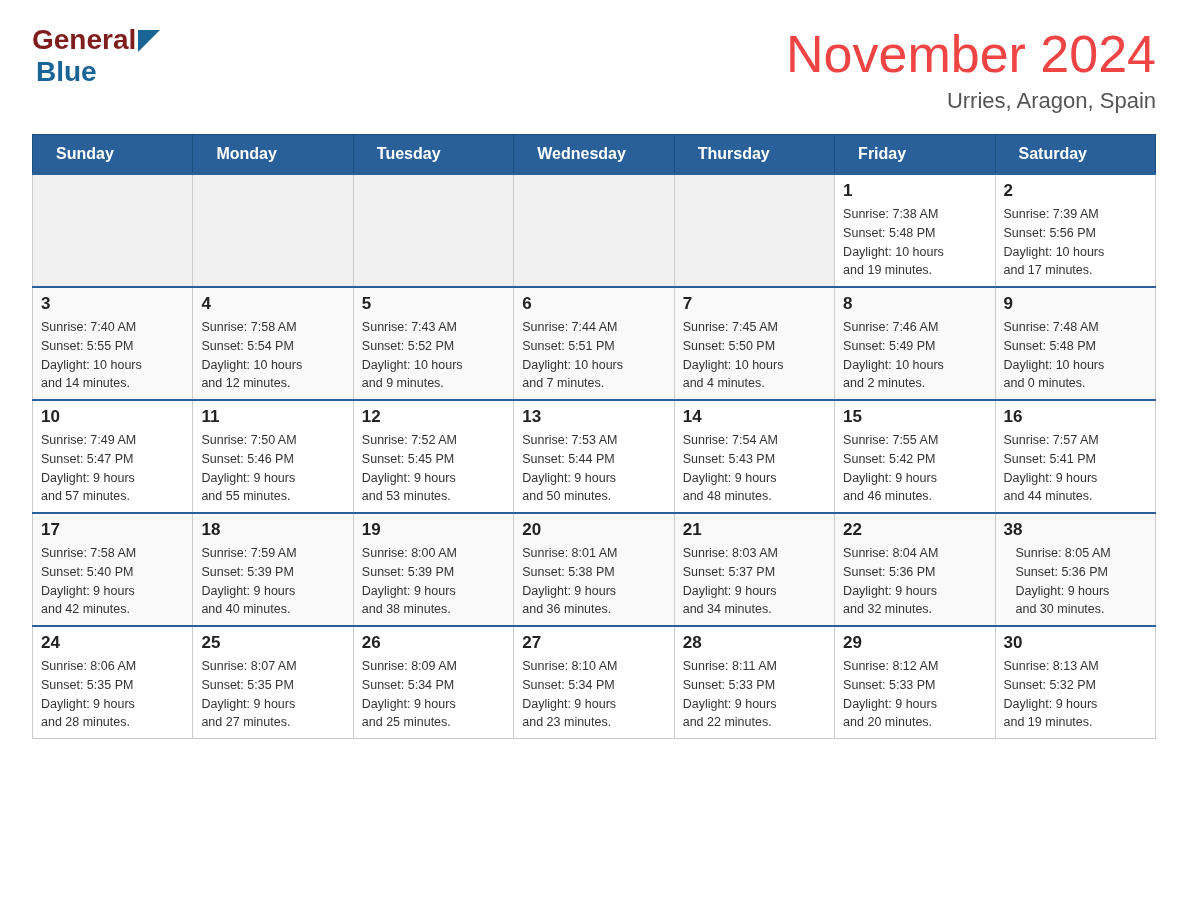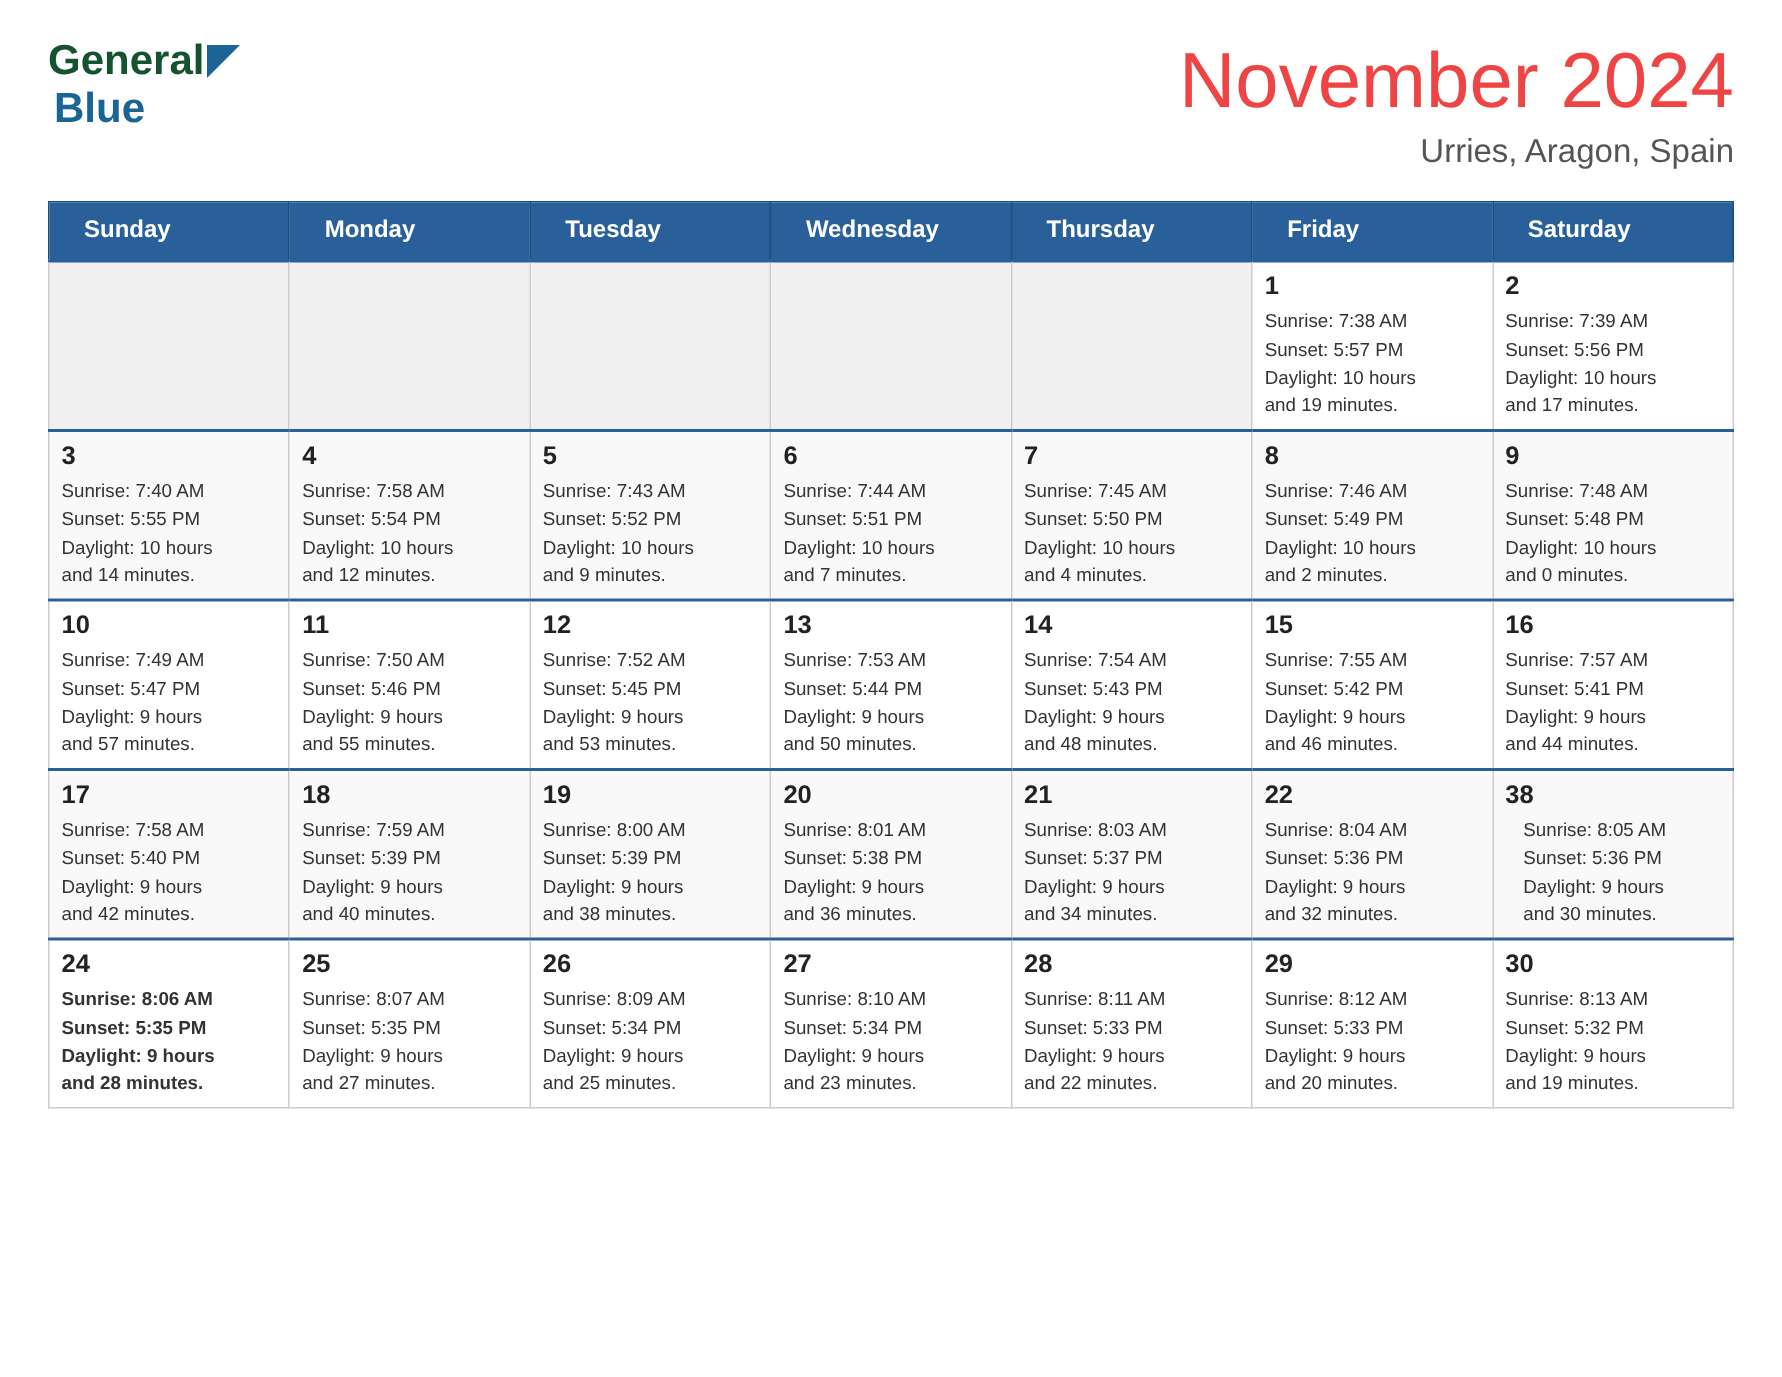--- a/index.html
+++ b/index.html
@@ -85,21 +85,21 @@
       display: flex;
       align-items: center;
     }
   </style>
 </head>
 <body>
 
 <div class="header">
   <div class="logo">
     <div class="logo-line1">
-      <span style="font-size:28px;font-weight:bold;color:#14532d;font-family:Arial,sans-serif;">General</span>
+      <span style="font-size:28px;font-weight:bold;color:#7f1d1d;font-family:Arial,sans-serif;">General</span>
       <svg width="22" height="22" viewBox="0 0 22 22" style="margin-left:2px;margin-top:2px;">
         <polygon points="0,0 22,0 0,22" fill="#1a6496"></polygon>
       </svg>
     </div>
     <div class="logo-line2">
       <span style="font-size:28px;font-weight:bold;color:#1a6496;font-family:Arial,sans-serif;margin-left:4px;">Blue</span>
     </div>
   </div>
   <div class="title-section">
     <div class="main-title">November 2024</div>
@@ -122,21 +122,21 @@
   <tbody id="calendar-body">
   <tr class="week-row">
         <td class="empty-cell"></td>
         <td class="empty-cell"></td>
         <td class="empty-cell"></td>
         <td class="empty-cell"></td>
         <td class="empty-cell"></td>
         <td>
           <div class="day-number">1</div>
           <div class="day-info" style="white-space: pre-line;">Sunrise: 7:38 AM
-Sunset: 5:57 PM
+Sunset: 5:48 PM
 Daylight: 10 hours
 and 19 minutes.</div>
         </td>
         <td>
           <div class="day-number">2</div>
           <div class="day-info" style="white-space: pre-line;">Sunrise: 7:39 AM
 Sunset: 5:56 PM
 Daylight: 10 hours
 and 17 minutes.</div>
         </td>
@@ -290,21 +290,21 @@
           <div class="day-number">38</div>
           <div class="day-info" style="white-space: pre-line; margin-left: 12px;">Sunrise: 8:05 AM
 Sunset: 5:36 PM
 Daylight: 9 hours
 and 30 minutes.</div>
         </td>
       </tr>
       <tr class="week-row">
         <td>
           <div class="day-number">24</div>
-          <div class="day-info" style="white-space: pre-line; font-weight: bold;">Sunrise: 8:06 AM
+          <div class="day-info" style="white-space: pre-line;">Sunrise: 8:06 AM
 Sunset: 5:35 PM
 Daylight: 9 hours
 and 28 minutes.</div>
         </td>
         <td>
           <div class="day-number">25</div>
           <div class="day-info" style="white-space: pre-line;">Sunrise: 8:07 AM
 Sunset: 5:35 PM
 Daylight: 9 hours
 and 27 minutes.</div>

